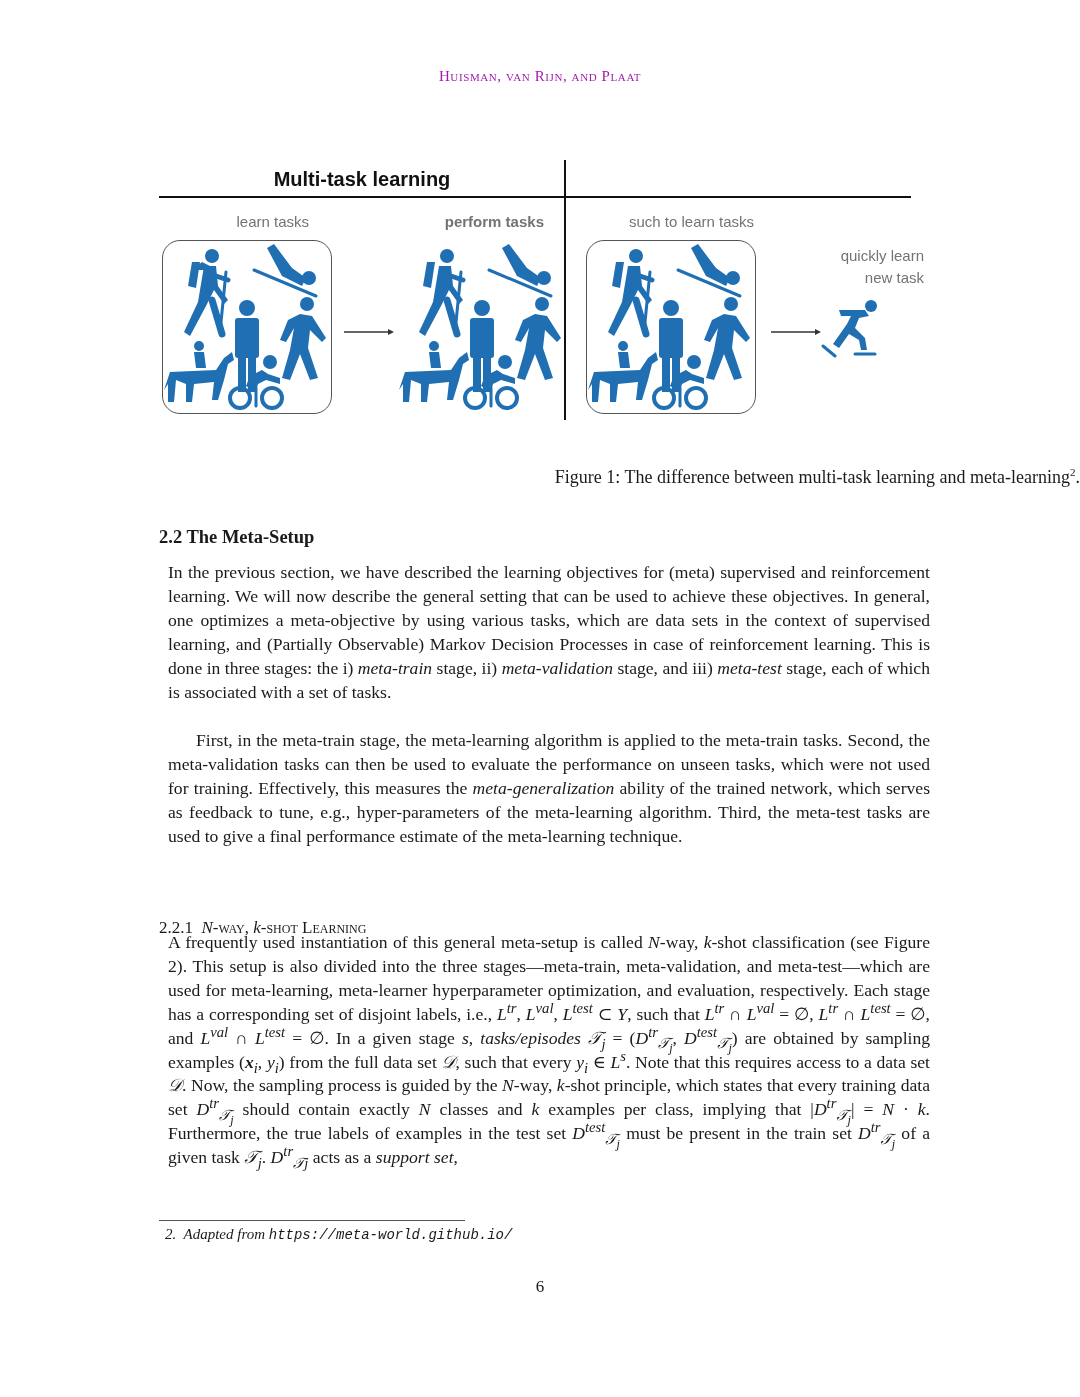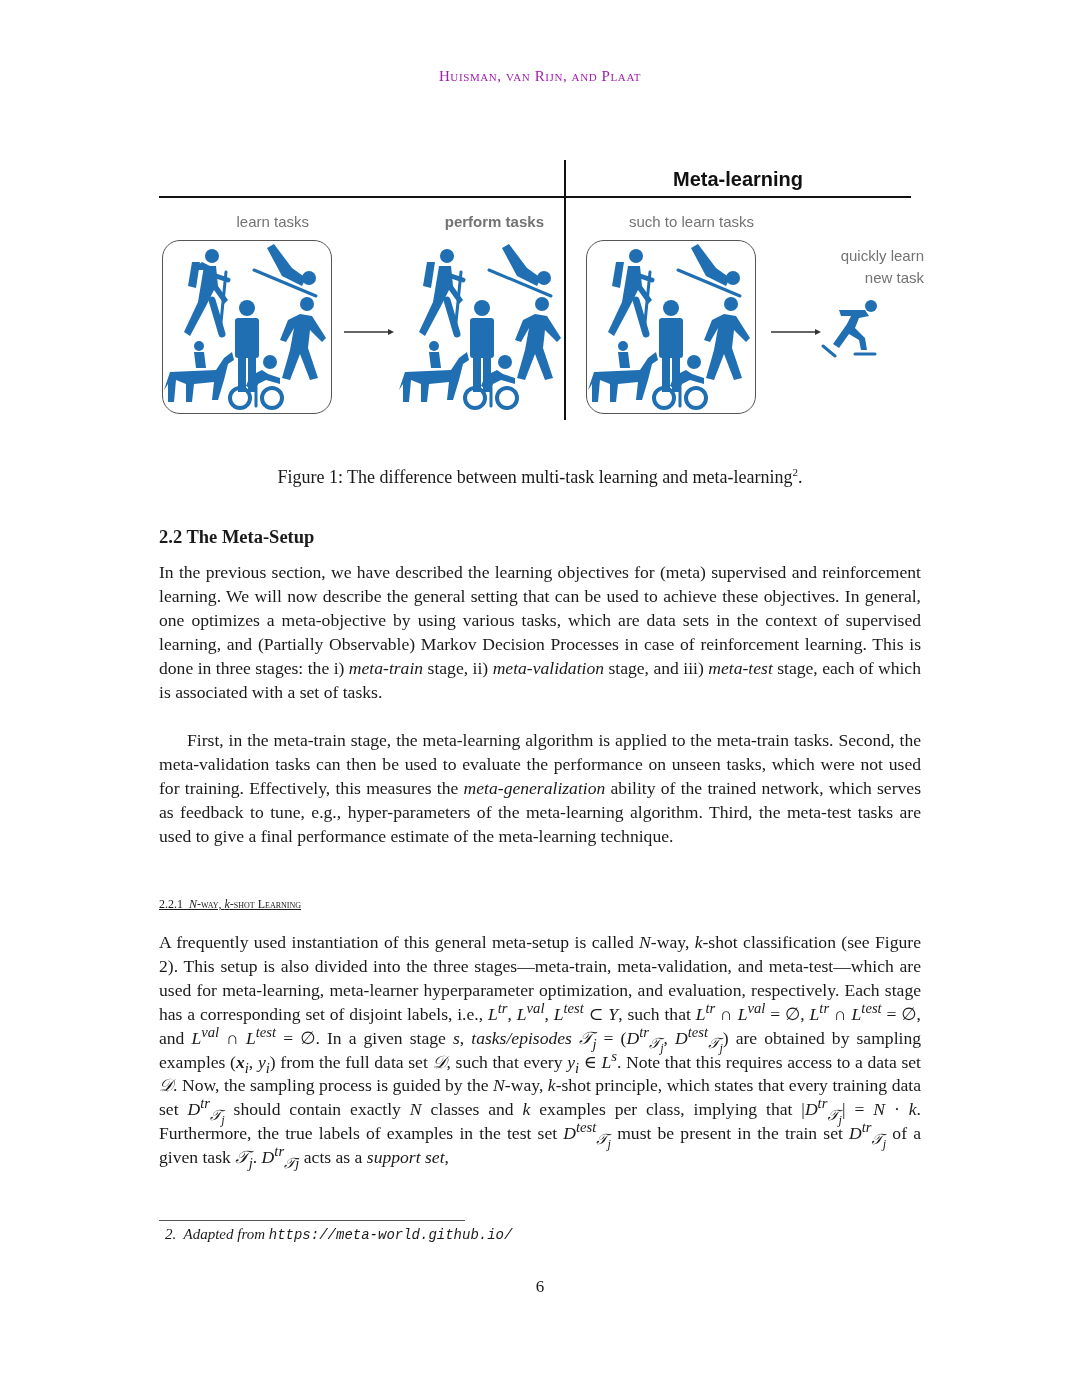--- a/index.html
+++ b/index.html
@@ -18,43 +18,43 @@
     .fig-label { position: absolute; font-family: "Liberation Sans", "DejaVu Sans", sans-serif;
            font-size: 15px; color: #737373; text-align: right; }
     .icon-box { position: absolute; width: 170px; height: 174px; border: 1.5px solid #555;
            border-radius: 18px; box-sizing: border-box; }
     .icon-group { position: absolute; width: 170px; height: 174px; }
     .icon-group svg { width: 100%; height: 100%; }
     .arrow { position: absolute; height: 10px; }
     .arrow svg { width: 100%; height: 100%; }
     .skater { position: absolute; width: 62px; height: 62px; }
     
-    .caption { position: absolute; top: 467px; left: 0; width: 1080px; text-align: center; font-size: 18px; }
+    .caption { position: absolute; top: 467px; left: 0; width: 1080px; text-align: right; font-size: 18px; }
     .caption sup { font-size: 11px; }
     
     .section-heading { position: absolute; left: 159px; top: 527px; font-weight: bold; font-size: 18.5px; }
-    .subsection-heading { position: absolute; left: 159px; top: 897px; font-size: 12px; text-decoration: underline; }
+    .subsection-heading { position: absolute; left: 159px; top: 918px; font-size: 17px; }
     .subsection-heading .sc { font-variant: small-caps; }
-    .para { position: absolute; left: 159px; width: 762px; font-size: 17.6px; line-height: 23.9px;
+    .para { position: absolute; left: 168px; width: 762px; font-size: 17.6px; line-height: 23.9px;
            text-align: justify; }
     .para .indent { display: inline-block; width: 28px; }
     .para i { font-style: italic; }
     .footnote-rule { position: absolute; left: 159px; top: 1220px; width: 306px; height: 1px; background: #555; }
     .footnote { position: absolute; left: 165px; top: 1226px; font-size: 15px; font-style: italic; }
     .footnote .url { font-family: "Liberation Mono", "DejaVu Sans Mono", monospace; font-size: 14px; }
     .page-number { position: absolute; top: 1277px; left: 0; width: 1080px; text-align: center; font-size: 17px; }
     sub, sup { line-height: 0; }
   </style>
 </head>
 <body>
 
 <div class="running-head">Huisman, van Rijn, and Plaat</div>
 
 <div class="figure">
-  <div class="fig-title right">Meta-learning</div>
+  <div class="fig-title left">Multi-task learning</div>
   <div class="fig-hline"></div>
   <div class="fig-vline"></div>
 
   <div class="fig-label" style="left:30px; top:55px; width:120px;">learn tasks</div>
   <div class="fig-label" style="left:250px; top:55px; width:135px;font-weight:bold;">perform tasks</div>
   <div class="fig-label" style="left:430px; top:55px; width:165px;">such to learn tasks</div>
   <div class="fig-label" style="left:640px; top:87px; width:125px; line-height:22px;">
     <div>quickly learn</div>
     <div>new task</div>
   </div>

